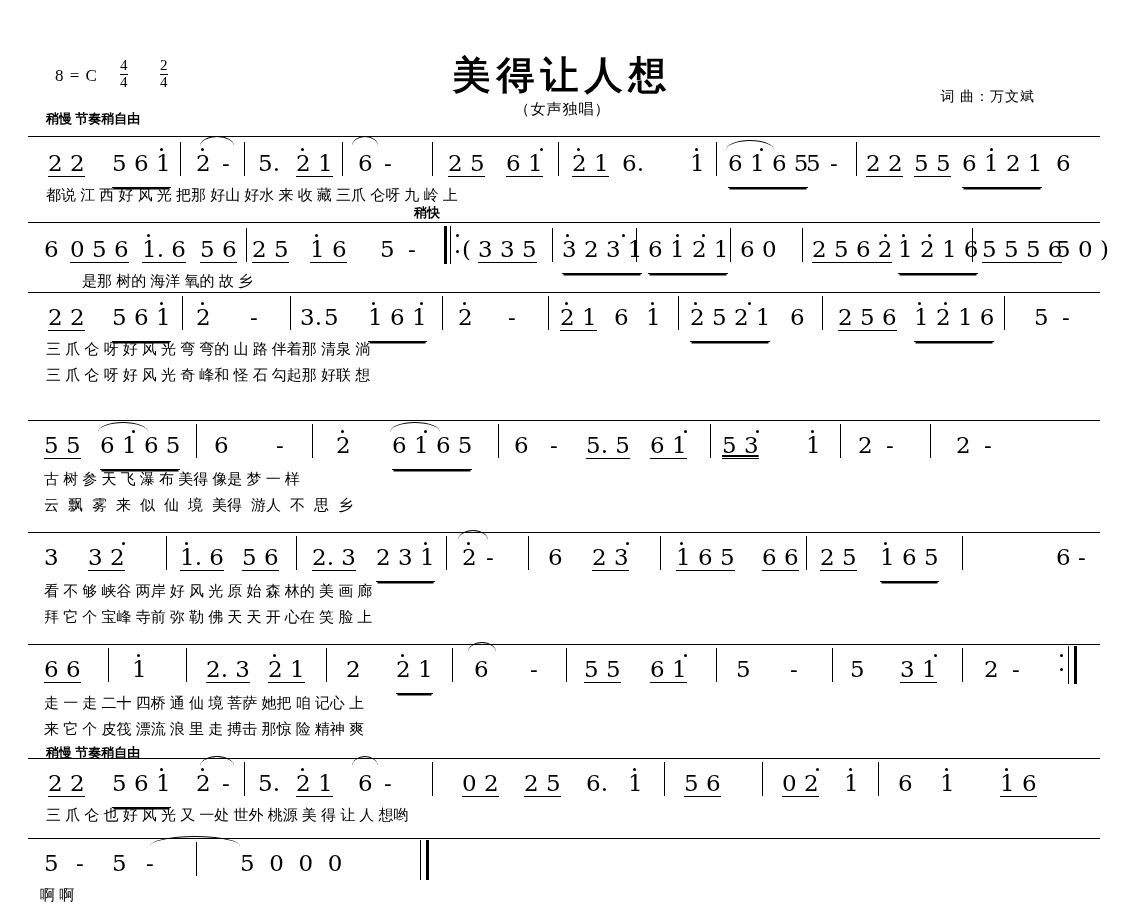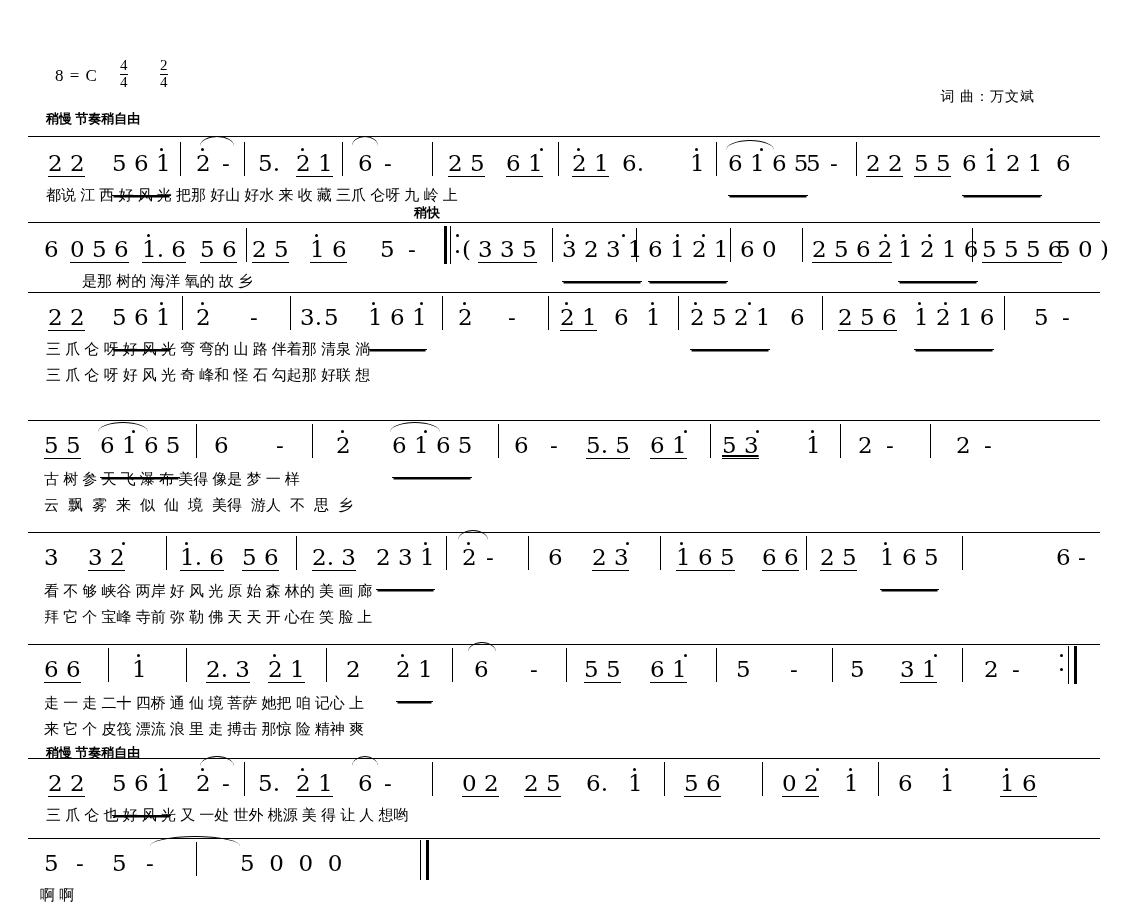--- a/index.html
+++ b/index.html
@@ -29,41 +29,43 @@
   .tempo.t3{left:46px;top:744px;}
   .rule{position:absolute;left:28px;width:1072px;height:1px;background:#000;}
 
   
   .tk{position:absolute;font-size:23px;font-family:"DejaVu Serif",serif;line-height:1;}
   .bar{position:absolute;width:1px;background:#000;}
   .ly{position:absolute;font-size:15px;font-family:"Liberation Sans",sans-serif;}
 
   
   .u1{border-bottom:1.5px solid #000;padding-bottom:1px;}
-  .u2{border-bottom:1.5px solid #000;padding-bottom:20px;box-shadow:0 3px 0 -1.5px #000;}
+  .u2{border-bottom:1.5px solid #000;padding-bottom:12px;box-shadow:0 3px 0 -1.5px #000;}
   .dabove{position:absolute;width:3px;height:3px;border-radius:50%;background:#000;}
   .slur{position:absolute;border-top:1.3px solid #000;border-radius:50%/100% 100% 0 0;height:9px;}
 </style>
 </head>
 <body>
 
 <div class="sheet">
 
   <div class="key-sig">
     <span>8 = C</span>
   </div>
   <div class="meter">
     <span class="num">4</span>
     <span class="den">4</span>
   </div>
   <div class="meter2">
     <span class="num">2</span>
     <span class="den">4</span>
   </div>
 
+  <div class="title">美得让人想</div>
+  <div class="subtitle">（女声独唱）</div>
   <div class="credits">词 曲：万文斌</div>
 
   <div class="tempo t1">稍慢 节奏稍自由</div>
   <div class="tempo t2">稍快</div>
   <div class="tempo t3">稍慢 节奏稍自由</div>
 
   <div>
     <div class="rule" style="top:136px;"></div>
 
     <div class="tk u1" style="left:48px;top:152px;">2&nbsp;2</div>

